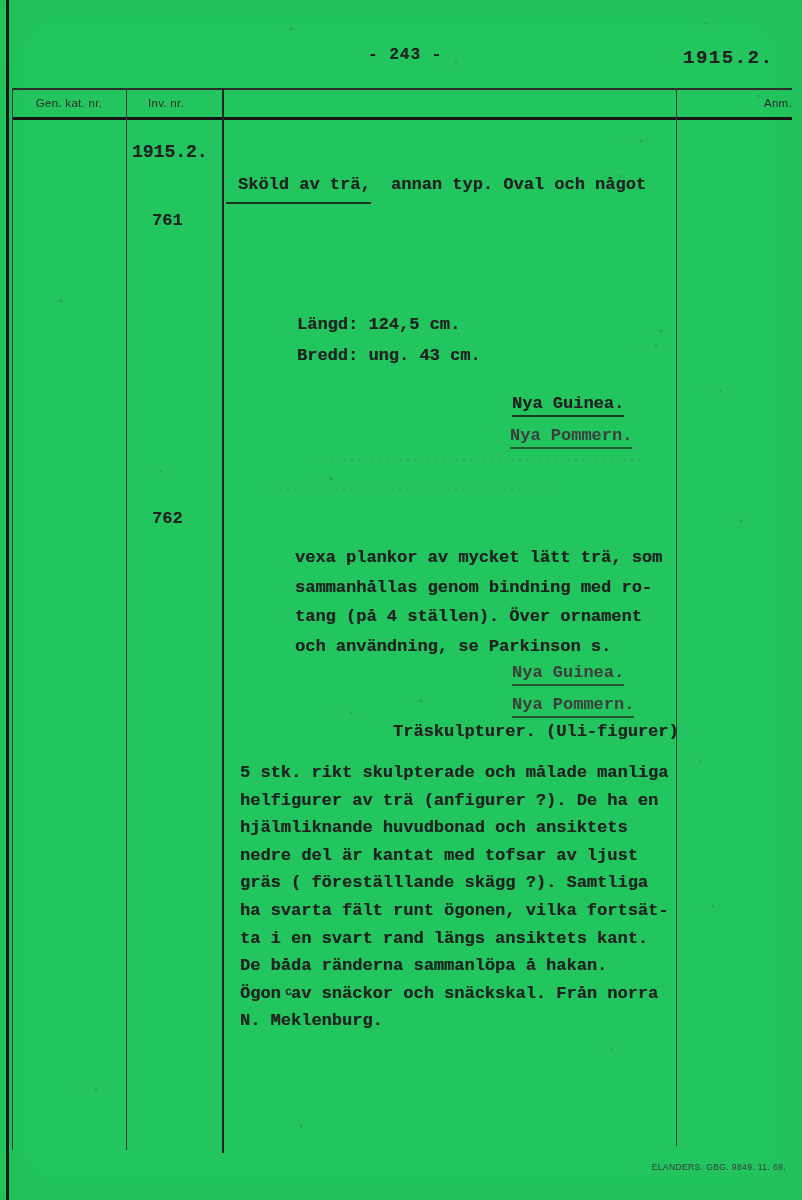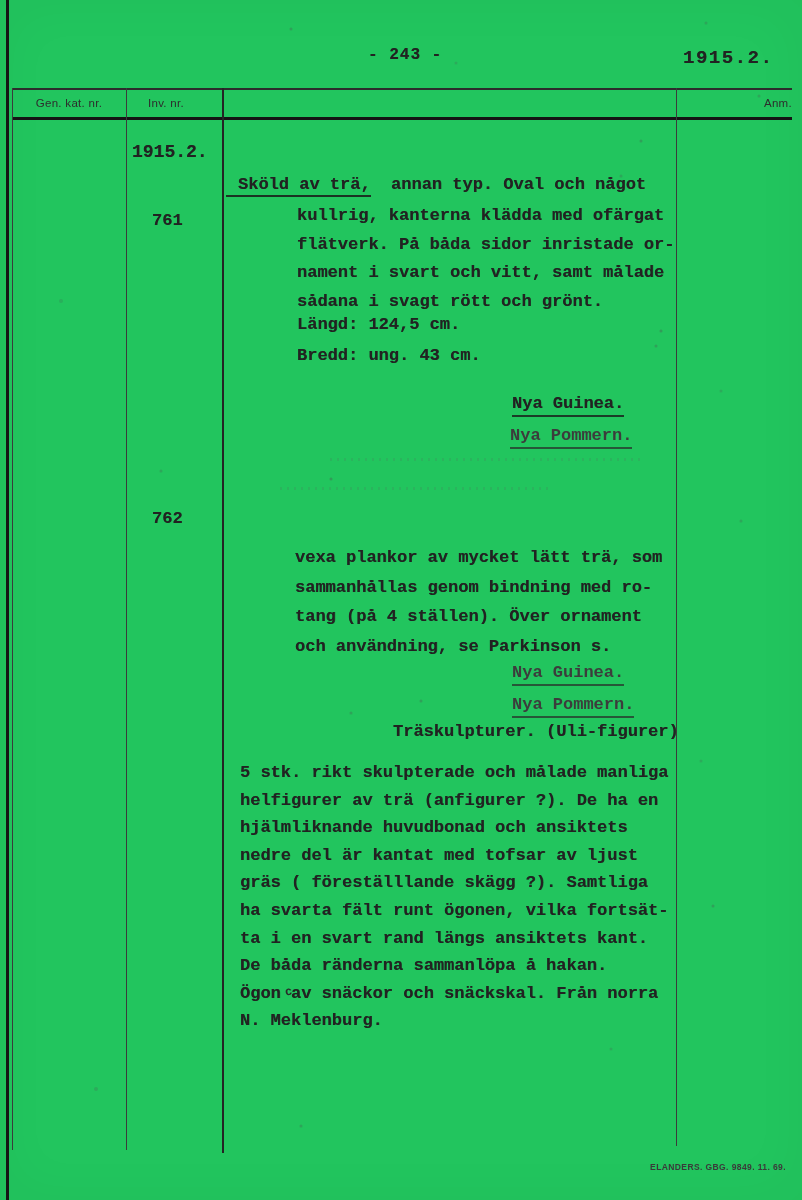--- a/index.html
+++ b/index.html
@@ -21,40 +21,40 @@
     font-weight: 700;
     font-size: 17px;
     color: #222;
     text-shadow: 0.3px 0.3px 0.5px rgba(25,25,25,0.55);
     white-space: pre;
     filter: blur(0.15px);
   }
   .tw-block { white-space: pre; }
   .tw-underline {
     border-bottom: 2px solid rgba(25,25,25,0.85);
-    padding-bottom: 1px;
+    padding-bottom: 8px;
   }
   .underline-lead { margin-left: -12px; padding-left: 12px; }
   .prov {
     border-bottom: 2px solid rgba(25,25,25,0.8);
     padding-bottom: 2px;
   }
   .prov.light { color: #3c3c3c; border-bottom-color: rgba(40,40,40,0.7); text-shadow: none; }
   
   .form-label {
     font-family: "Liberation Sans", "DejaVu Sans", sans-serif;
     font-size: 11.5px;
     font-weight: 400;
     color: #2d2d2d;
     letter-spacing: 0.3px;
   }
   .footer-mark {
     font-family: "Liberation Sans", "DejaVu Sans", sans-serif;
     font-size: 8.5px;
-    font-weight: 700;
+    font-weight: 400;
     color: #3a3a3a;
     letter-spacing: 0.4px;
   }
   
   .hline { background: #222; }
   .vline { background: #3b3b3b; }
   
   .smudge {
     height: 3px;
     background: repeating-linear-gradient(90deg, rgba(90,90,90,0.45) 0 2px, rgba(0,0,0,0) 2px 7px);
@@ -111,24 +111,20 @@
 
   <div class="abs form-label" style="left:12px; top:97px; width:114px; text-align:center;">Gen. kat. nr.</div>
   <div class="abs form-label" style="left:126px; top:97px; width:80px; text-align:center;">Inv. nr.</div>
   <div class="abs form-label" style="left:676px; top:97px; width:116px; text-align:right;">Anm.</div>
 
   <div class="abs tw" style="left:132px; top:142px; font-size:18px;">1915.2.</div>
   <div class="abs tw" style="left:152px; top:169px;margin-top:42px;">761</div>
   <div class="abs tw" style="left:152px; top:509px;">762</div>
 
   <div class="abs tw" style="left:238px; top:175px;"><span class="tw-underline underline-lead">Sköld av trä,</span><span>  annan typ. Oval och något</span></div>
-  <div class="abs tw tw-block" style="left:297px; top:202px; line-height:28.5px;">kullrig, kanterna klädda med ofärgat
-flätverk. På båda sidor inristade or-
-nament i svart och vitt, samt målade
-sådana i svagt rött och grönt.</div>
   <div class="abs tw" style="left:297px; top:315px;">Längd: 124,5 cm.</div>
   <div class="abs tw" style="left:297px; top:346px;">Bredd: ung. 43 cm.</div>
   <div class="abs tw" style="left:512px; top:394px;"><span class="prov">Nya Guinea.</span></div>
   <div class="abs tw" style="left:510px; top:426px;"><span class="prov light">Nya Pommern.</span></div>
 
   <div class="abs smudge" style="left:330px; top:458px; width:310px;"></div>
   <div class="abs smudge" style="left:280px; top:487px; width:270px;"></div>
 
   <div class="abs tw tw-block" style="left:295px; top:543px; line-height:29.5px;">vexa plankor av mycket lätt trä, som
 sammanhållas genom bindning med ro-

